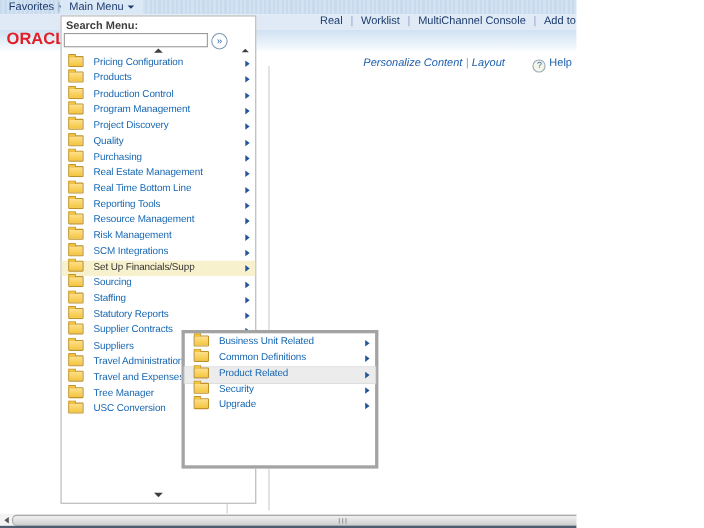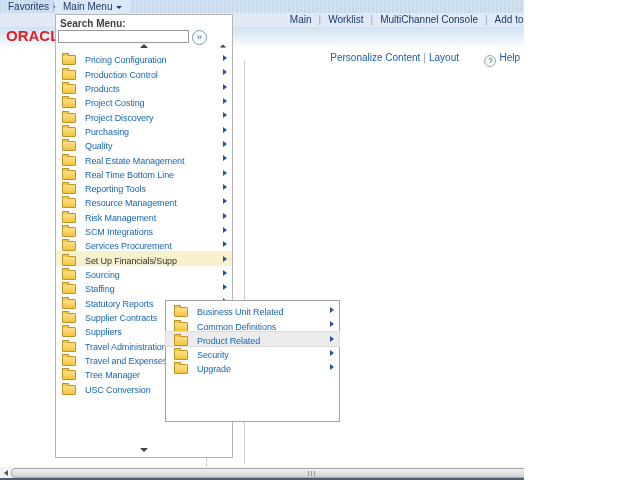--- a/index.html
+++ b/index.html
@@ -18,21 +18,21 @@
   .bar2{position:absolute;left:0;top:13px;width:640px;height:14px;background:#dfeaf6;}
   .hlinks{position:absolute;right:16px;top:0;height:14px;line-height:14px;font-size:10px;color:#1b3a6b;white-space:nowrap;}
   .hlinks a{color:#1b3a6b;text-decoration:none;cursor:pointer;}
   .hlinks .lsep{color:#93a9c4;margin:0 7px;}
   .hlinks .signout{font-weight:bold;color:#122f57;}
   .band3{position:absolute;left:0;top:27px;width:640px;height:19px;
          background:linear-gradient(#cfe1f2,#f7fbfe);}
   .oracle{position:absolute;left:6px;top:27px;font-size:15px;font-weight:bold;color:#e21d25;letter-spacing:0px;}
 
   
-  .prow{position:absolute;top:52px;right:65px;font-size:10px;color:#1a5dab;white-space:nowrap;}
+  .prow{position:absolute;top:52px;right:65px;font-size:10px;color:#1a5dab;white-space:nowrap;font-style:italic;}
   .prow a{color:#1a5dab;text-decoration:none;cursor:pointer;}
   .prow .lsep{color:#8aa3c0;margin:0 3px;}
   .helpbox{position:absolute;top:52px;right:4px;font-size:10px;color:#1a5dab;white-space:nowrap;cursor:pointer;}
   .qicon{display:inline-block;width:10px;height:10px;line-height:10px;border:1px solid #9aa7b8;border-radius:50%;
          text-align:center;font-size:8px;color:#2a62ae;background:#f4f7e8;margin-right:3px;vertical-align:-2px;}
 
   
   .vline{position:absolute;width:1px;background:#cccccc;z-index:1;}
 
   
@@ -42,36 +42,36 @@
   .sinput{position:absolute;left:2px;top:15px;width:125px;height:9px;border:1px solid #9a9a9a;
           font-size:9px;padding:1px 2px;color:#333;}
   .gobtn{position:absolute;left:136px;top:15px;width:13px;height:13px;border:1px solid #7d98b3;border-radius:50%;
          text-align:center;line-height:12px;font-size:9px;color:#2a62ae;cursor:pointer;background:#fff;}
   .scrollrow{position:absolute;left:0;top:27px;width:100%;height:9px;}
   .tri-up{width:0;height:0;border-bottom:4px solid #3f3f3f;border-left:4px solid transparent;border-right:4px solid transparent;}
   .tri-down{width:0;height:0;border-top:4px solid #3f3f3f;border-left:4px solid transparent;border-right:4px solid transparent;}
   .cen{position:absolute;left:50%;margin-left:-4px;top:2px;}
   .rgt{position:absolute;right:5px;top:2px;transform:scale(.8);}
   .mlist{position:absolute;left:0;top:36px;width:100%;}
-  .menu-row{position:relative;height:14.32px;display:flex;align-items:flex-end;padding-left:6px;cursor:pointer;}
+  .menu-row{position:relative;height:14.32px;display:flex;align-items:flex-start;padding-left:6px;cursor:pointer;}
   .mlabel{font-size:9px;color:#1667b3;white-space:nowrap;letter-spacing:-0.1px;}
   .hl-yellow{background:#f7f1cd;}
   .hl-yellow .mlabel{color:#333;}
   .hl-gray{background:#ececec;outline:1px solid #dcdcdc;}
   .folder{position:relative;width:12px;height:8px;background:linear-gradient(#ffe08a,#f3c53e);
           border:1px solid #c0922a;border-radius:1px;flex:none;margin-right:9px;}
   .folder::before{content:"";position:absolute;left:-1px;top:-3px;width:5px;height:2px;background:#f3c53e;
           border:1px solid #c0922a;border-bottom:none;border-radius:1px 1px 0 0;}
   .tri-right{width:0;height:0;border-left:4px solid #24549c;border-top:3px solid transparent;border-bottom:3px solid transparent;}
   .arrow{position:absolute;right:5px;top:50%;margin-top:-3px;}
   .menu-bottom{position:absolute;left:0;bottom:2px;width:100%;height:9px;}
 
   
   .submenu{position:absolute;left:165px;top:300px;width:173px;height:118px;background:#fff;
-           border:1px solid #a3a3a3;z-index:6;padding-top:2px;box-sizing:content-box;}
+           border:3px solid #a3a3a3;z-index:6;padding-top:2px;box-sizing:content-box;}
   .submenu .menu-row{height:14.3px;padding-left:8px;}
 
   
   .vsb{position:absolute;left:626px;top:0;width:13px;height:466px;background:#f3f3f3;
        border-left:1px solid #e2e2e2;z-index:8;}
   .vsb .btn{position:absolute;left:0;width:13px;height:11px;display:flex;align-items:center;justify-content:center;cursor:pointer;}
   .sbtri-up{width:0;height:0;border-bottom:4px solid #555;border-left:3px solid transparent;border-right:3px solid transparent;}
   .sbtri-down{width:0;height:0;border-top:4px solid #555;border-left:3px solid transparent;border-right:3px solid transparent;}
   .sbtri-left{width:0;height:0;border-right:4px solid #555;border-top:3px solid transparent;border-bottom:3px solid transparent;}
   .sbtri-right{width:0;height:0;border-left:4px solid #555;border-top:3px solid transparent;border-bottom:3px solid transparent;}
@@ -97,21 +97,21 @@
     <div class="tab" style="left:0;">
       <span>Favorites</span><span class="caret"></span>
     </div>
     <div class="tab-sep"></div>
     <div class="tab tab-main">
       <span>Main Menu</span><span class="caret"></span>
     </div>
   </div>
 
   <div class="bar2">
-    <div class="hlinks"><a>Main</a><span class="lsep">|</span><a>Worklist</a><span class="lsep">|</span><a>MultiChannel Console</a><span class="lsep">|</span><a>Add to Favorites</a><span class="lsep">|</span><a class="signout">Sign out</a></div>
+    <div class="hlinks"><a>Real</a><span class="lsep">|</span><a>Worklist</a><span class="lsep">|</span><a>MultiChannel Console</a><span class="lsep">|</span><a>Add to Favorites</a><span class="lsep">|</span><a class="signout">Sign out</a></div>
   </div>
 
   <div class="band3"></div>
   <div class="oracle">ORACLE</div>
 
   <div class="prow">
     <a>Personalize Content</a><span class="lsep">|</span><a>Layout</a>
   </div>
   <div class="helpbox">
     <span class="qicon">?</span><span>Help</span>
@@ -129,50 +129,50 @@
       <span class="tri-up rgt"></span>
     </div>
     <div class="mlist">
         <div class="menu-row">
           <span class="folder"></span>
           <span class="mlabel">Pricing Configuration</span>
           <span class="tri-right arrow"></span>
         </div>
         <div class="menu-row">
           <span class="folder"></span>
+          <span class="mlabel">Products</span>
+          <span class="tri-right arrow"></span>
+        </div>
+        <div class="menu-row">
+          <span class="folder"></span>
           <span class="mlabel">Production Control</span>
           <span class="tri-right arrow"></span>
         </div>
         <div class="menu-row">
           <span class="folder"></span>
-          <span class="mlabel">Products</span>
-          <span class="tri-right arrow"></span>
-        </div>
-        <div class="menu-row">
-          <span class="folder"></span>
-          <span class="mlabel">Project Costing</span>
+          <span class="mlabel">Program Management</span>
           <span class="tri-right arrow"></span>
         </div>
         <div class="menu-row">
           <span class="folder"></span>
           <span class="mlabel">Project Discovery</span>
           <span class="tri-right arrow"></span>
         </div>
         <div class="menu-row">
           <span class="folder"></span>
+          <span class="mlabel">Quality</span>
+          <span class="tri-right arrow"></span>
+        </div>
+        <div class="menu-row">
+          <span class="folder"></span>
           <span class="mlabel">Purchasing</span>
           <span class="tri-right arrow"></span>
         </div>
         <div class="menu-row">
           <span class="folder"></span>
-          <span class="mlabel">Quality</span>
-          <span class="tri-right arrow"></span>
-        </div>
-        <div class="menu-row">
-          <span class="folder"></span>
           <span class="mlabel">Real Estate Management</span>
           <span class="tri-right arrow"></span>
         </div>
         <div class="menu-row">
           <span class="folder"></span>
           <span class="mlabel">Real Time Bottom Line</span>
           <span class="tri-right arrow"></span>
         </div>
         <div class="menu-row">
           <span class="folder"></span>
@@ -185,25 +185,20 @@
           <span class="tri-right arrow"></span>
         </div>
         <div class="menu-row">
           <span class="folder"></span>
           <span class="mlabel">Risk Management</span>
           <span class="tri-right arrow"></span>
         </div>
         <div class="menu-row">
           <span class="folder"></span>
           <span class="mlabel">SCM Integrations</span>
-          <span class="tri-right arrow"></span>
-        </div>
-        <div class="menu-row">
-          <span class="folder"></span>
-          <span class="mlabel">Services Procurement</span>
           <span class="tri-right arrow"></span>
         </div>
         <div class="menu-row hl-yellow">
           <span class="folder"></span>
           <span class="mlabel">Set Up Financials/Supp</span>
           <span class="tri-right arrow"></span>
         </div>
         <div class="menu-row">
           <span class="folder"></span>
           <span class="mlabel">Sourcing</span>

